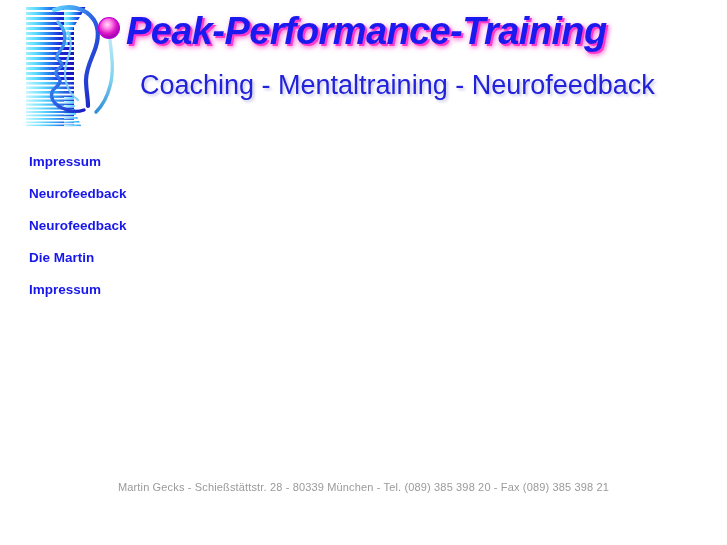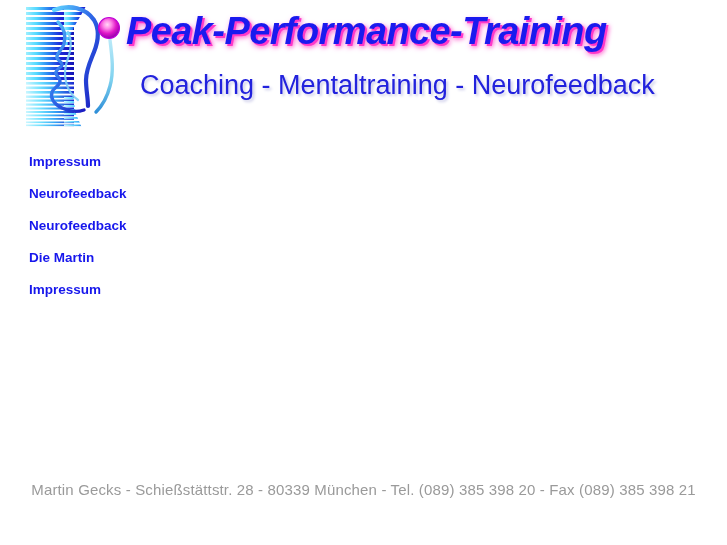--- a/index.html
+++ b/index.html
@@ -90,21 +90,21 @@
     cursor: pointer;
   }
 
   
   #footer {
     position: absolute;
     left: 0;
     top: 481px;
     width: 727px;
     text-align: center;
-    font-size: 15px;
+    font-size: 11px;
     color: #9a9a9a;
     letter-spacing: 0.15px;
     white-space: nowrap;
   }
 </style>
 </head>
 <body>
 
 <div id="banner">
 

